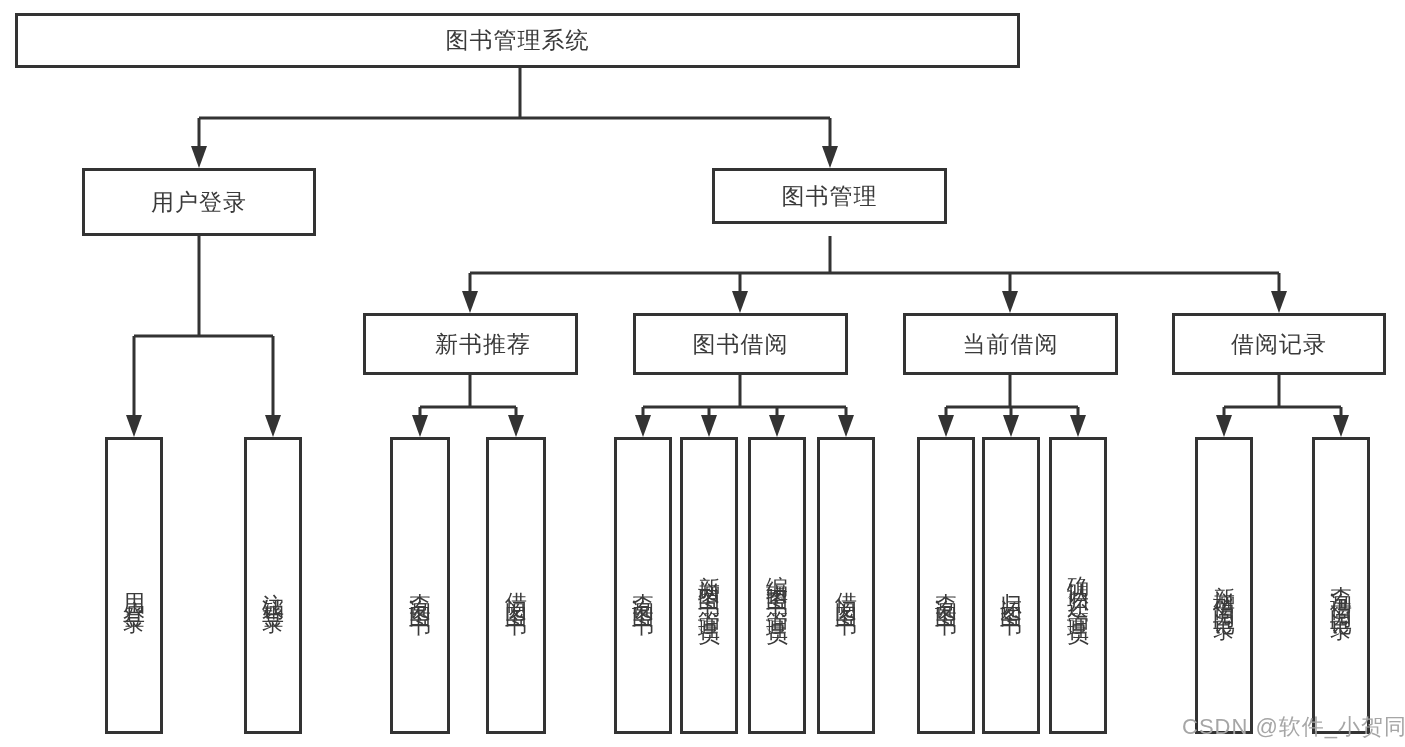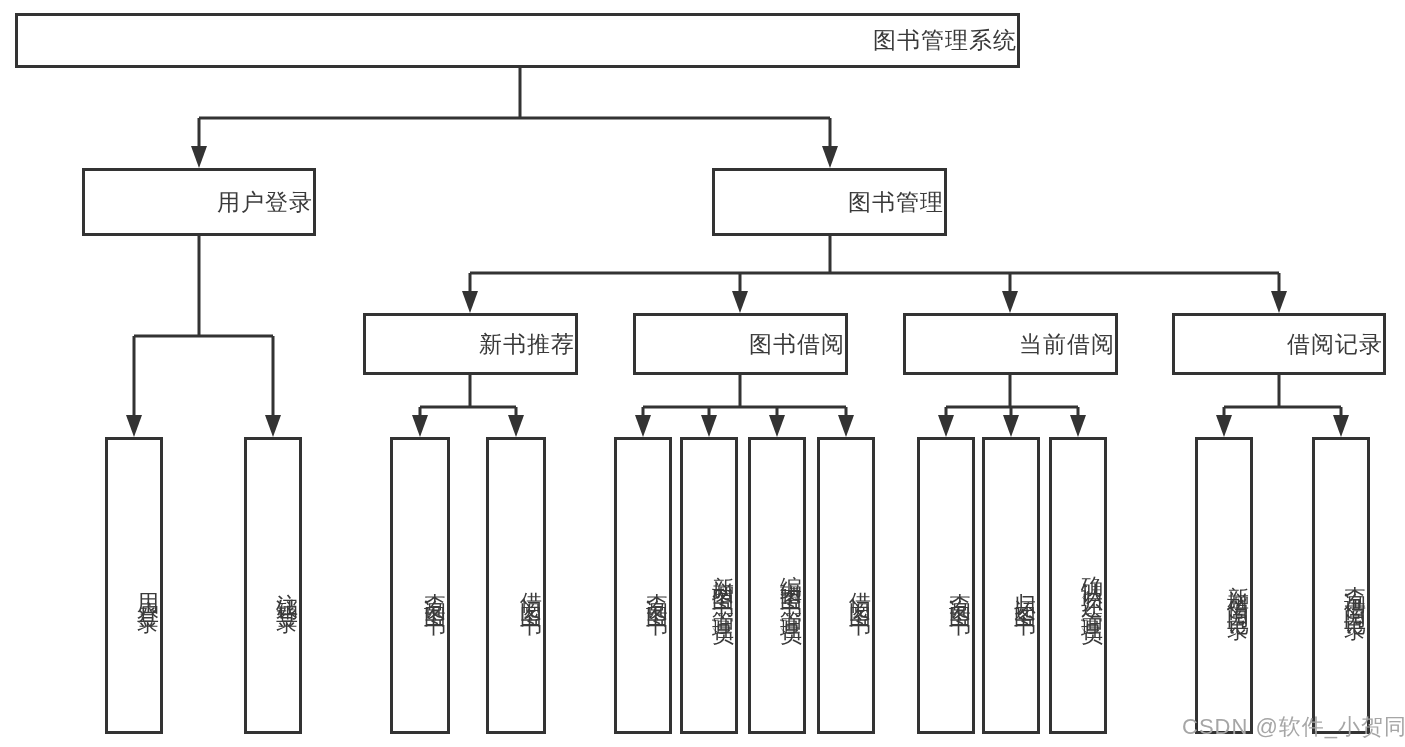--- a/index.html
+++ b/index.html
@@ -20,21 +20,21 @@
     position:absolute;left:0;top:0;width:1405px;height:747px;
     pointer-events:none;
   }
   #connector path{stroke:var(--line);stroke-width:3;fill:none;}
   #connector polygon{fill:var(--line);stroke:none;}
   .box{
     position:absolute;
     box-sizing:border-box;
     border:3px solid var(--line);
     background:#ffffff;
-    display:flex;align-items:center;justify-content:flex-end;
+    display:flex;align-items:center;justify-content:center;
     color:var(--text);
   }
   .hbox{font-size:23px;letter-spacing:1px;}
   .vbox .vtext{
     writing-mode:vertical-rl;
     text-orientation:mixed;
     font-size:22px;
     letter-spacing:7px;
     line-height:1.1;
     padding-top:7px; 
@@ -90,21 +90,21 @@
     <polygon points="1333,415 1349,415 1341,437"></polygon>
   </svg>
 
   <div class="box hbox" style="left:15px;top:13px;width:1005px;height:55px;">
     <span>图书管理系统</span>
   </div>
 
   <div class="box hbox" style="left:82px;top:168px;width:234px;height:68px;">
     <span>用户登录</span>
   </div>
-  <div class="box hbox" style="left:712px;top:168px;width:235px;height:68px;">
+  <div class="box hbox" style="left:712px;top:168px;width:235px;height:56px;">
     <span>图书管理</span>
   </div>
 
   <div class="box hbox" style="left:363px;top:313px;width:215px;height:62px;padding-left:25px;">
     <span>新书推荐</span>
   </div>
   <div class="box hbox" style="left:903px;top:313px;width:215px;height:62px;">
     <span>当前借阅</span>
   </div>
   <div class="box hbox" style="left:633px;top:313px;width:215px;height:62px;">

